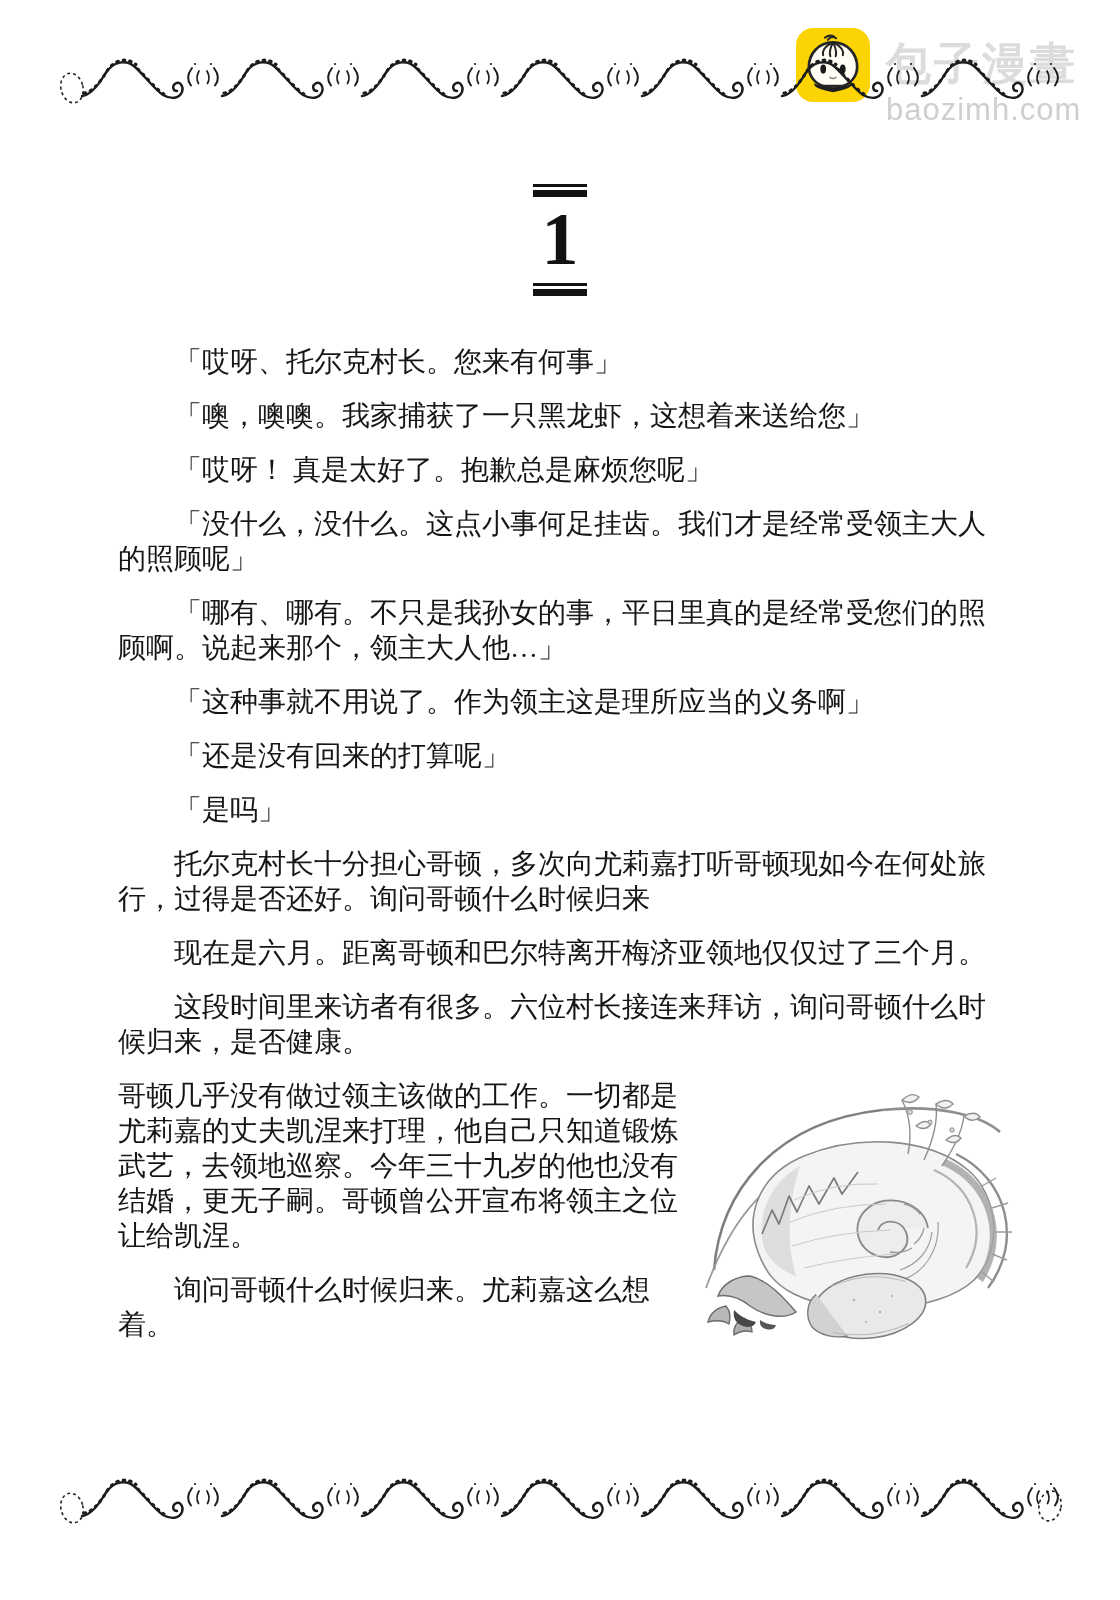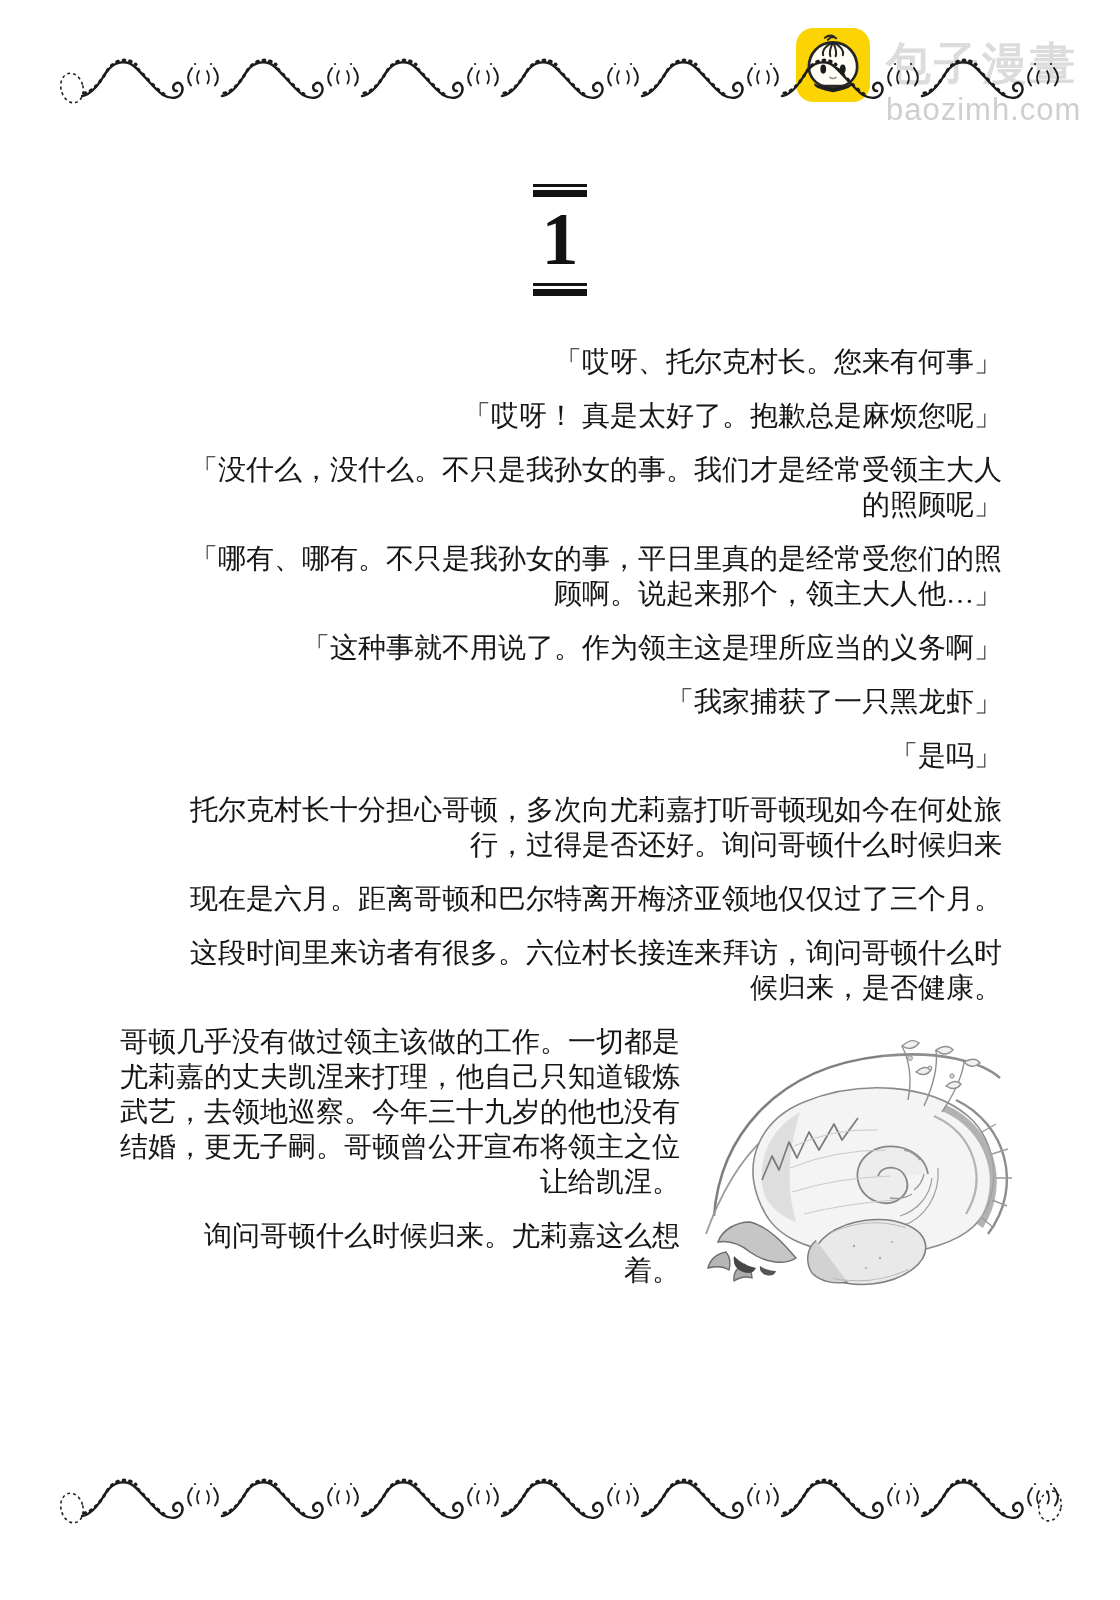--- a/index.html
+++ b/index.html
@@ -55,21 +55,21 @@
     font-family:"Liberation Serif","DejaVu Serif",serif;
   }
 
   
   .content {
     position:relative; z-index:1;
     margin:48px 118px 0;
     color:#161616;
     font-size:28px; line-height:35px;
   }
-  .content p { text-indent:2em; margin:0 0 19px;text-align:right; }
+  .content p { text-indent:2em; margin:0 0 19px; }
   .content p.noindent { text-indent:0;margin-top:19px; }
   .content p.tight { margin-bottom:5px; }
 
   
   .illus {
     float:right;
     width:360px; height:265px;
     margin:4px -52px 6px 14px;
   }
   .illus svg { width:100%; height:100%; display:block; }
@@ -140,25 +140,26 @@
       </div>
     <div class="chapter-num">1</div>
     <div class="rule">
         <div class="thin"></div>
         <div class="thick"></div>
       </div>
   </div>
 
   <div class="content">
     <p>「哎呀、托尔克村长。您来有何事」</p>
+    <p>「噢，噢噢。我家捕获了一只黑龙虾，这想着来送给您」</p>
     <p>「哎呀！ 真是太好了。抱歉总是麻烦您呢」</p>
-    <p>「没什么，没什么。不只是我孙女的事。我们才是经常受领主大人的照顾呢」</p>
+    <p>「没什么，没什么。这点小事何足挂齿。我们才是经常受领主大人的照顾呢」</p>
     <p>「哪有、哪有。不只是我孙女的事，平日里真的是经常受您们的照顾啊。说起来那个，领主大人他…」</p>
     <p>「这种事就不用说了。作为领主这是理所应当的义务啊」</p>
-    <p>「我家捕获了一只黑龙虾」</p>
+    <p>「还是没有回来的打算呢」</p>
     <p>「是吗」</p>
     <p>托尔克村长十分担心哥顿，多次向尤莉嘉打听哥顿现如今在何处旅行，过得是否还好。询问哥顿什么时候归来</p>
     <p>现在是六月。距离哥顿和巴尔特离开梅济亚领地仅仅过了三个月。</p>
     <p>这段时间里来访者有很多。六位村长接连来拜访，询问哥顿什么时候归来，是否健康。</p>
 
     <div class="illus">
       <svg viewBox="0 0 360 265">
 
         <path d="M20,188 C26,112 78,40 188,28 C246,22 288,34 306,50" fill="none" stroke="#8e8e8e" stroke-width="2.6"></path>
         <path d="M20,188 C26,112 78,40 188,28" fill="none" stroke="#787878" stroke-width="1.2"></path>

